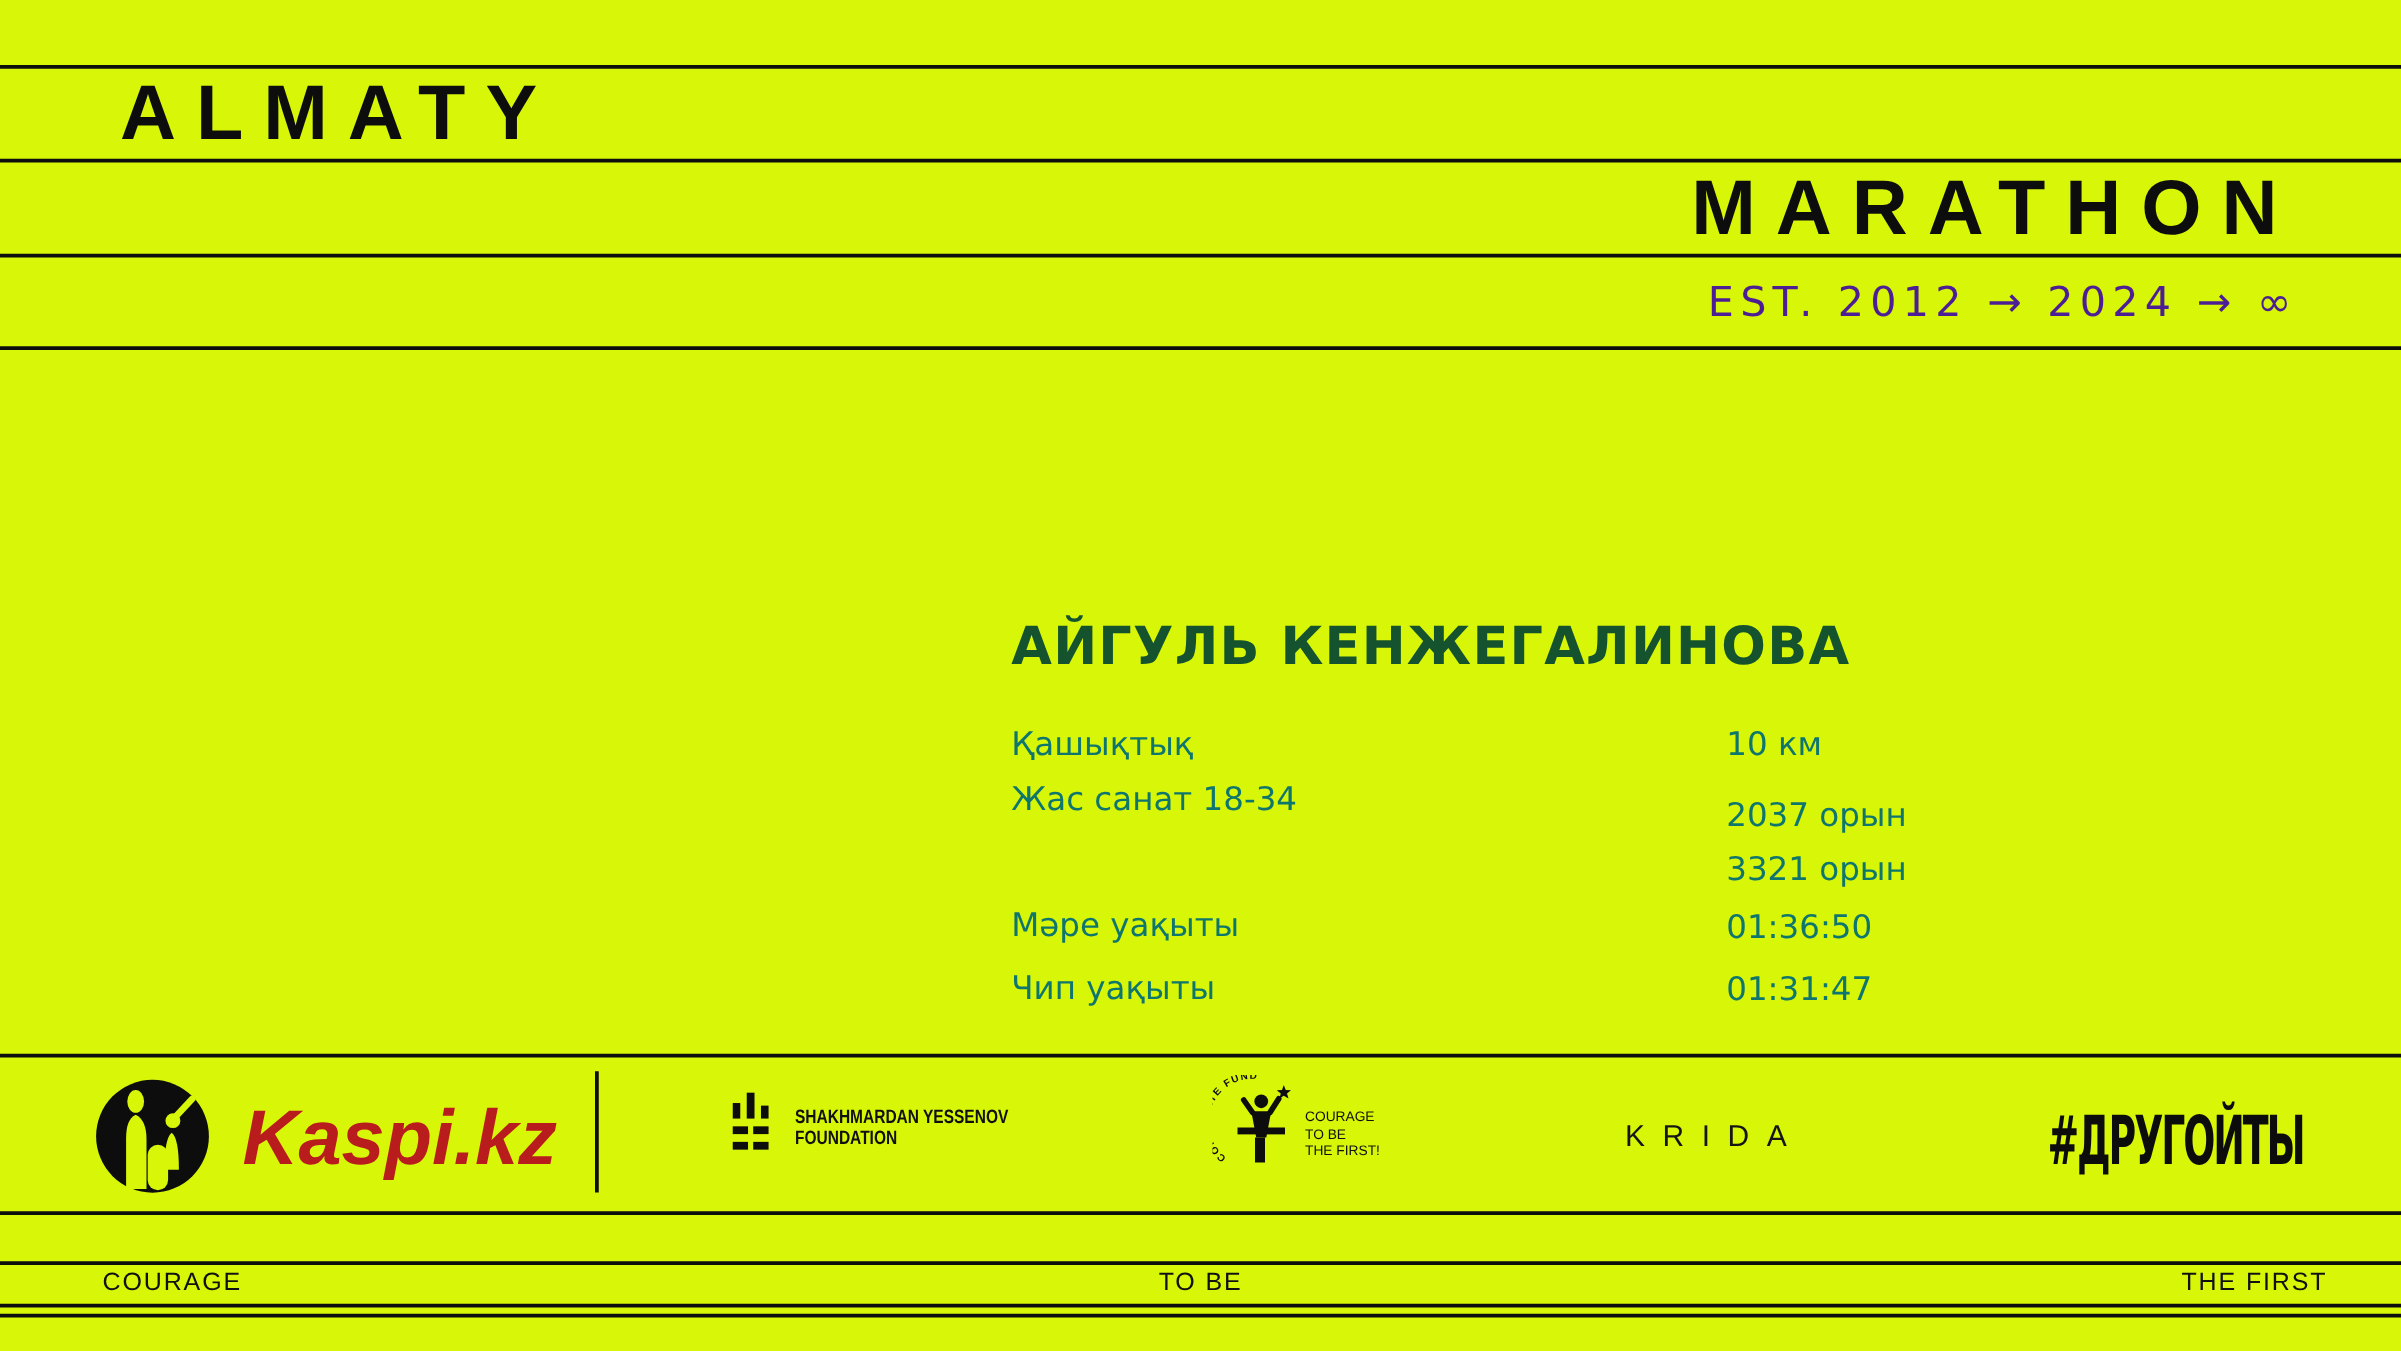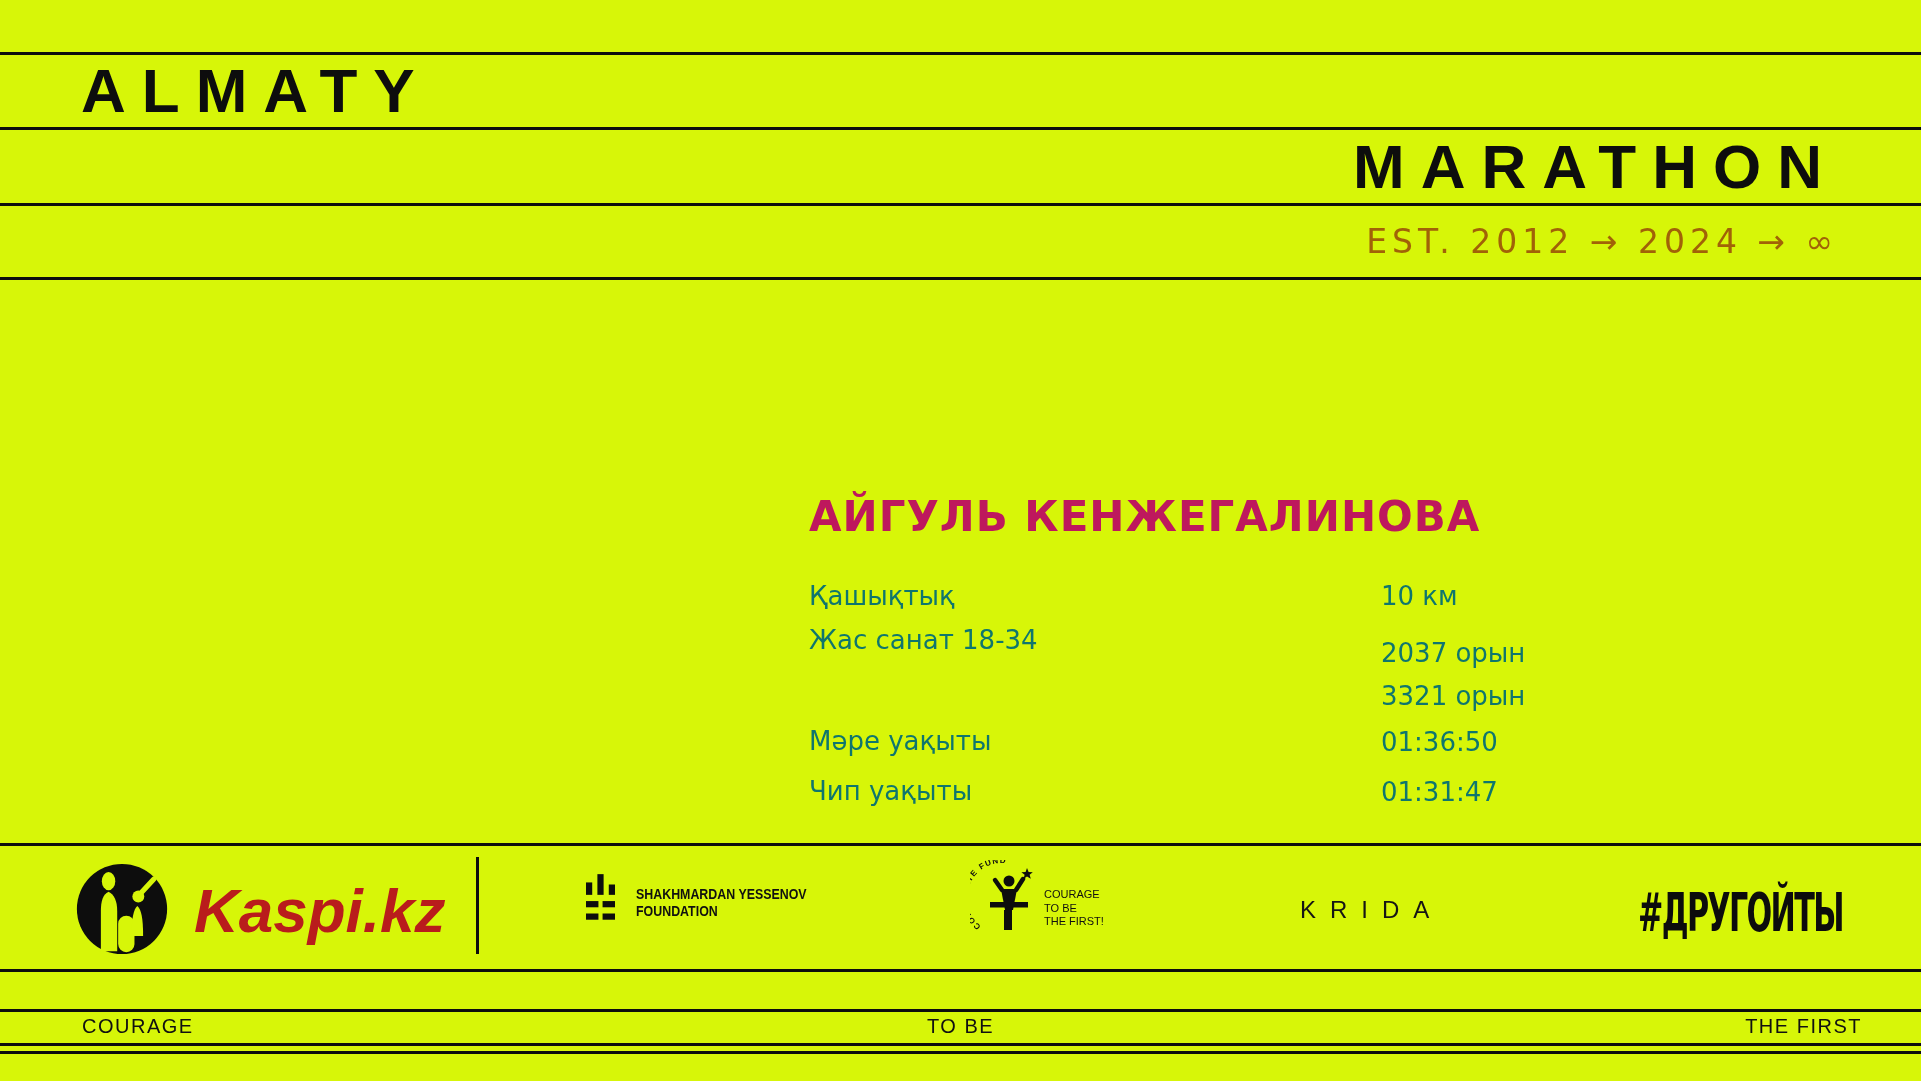--- a/index.html
+++ b/index.html
@@ -6,32 +6,32 @@
   #canvas{
     position:relative;width:1921px;height:1081px;overflow:hidden;
     background:#d7f608;color:#0d0d0d;
     font-family:"Liberation Sans",sans-serif;
   }
   .hline{position:absolute;left:0;width:1921px;height:3px;background:#0d0d0d;}
   .vline{position:absolute;width:3px;background:#0d0d0d;}
   .abs{position:absolute;white-space:nowrap;}
 
   .brand{font-weight:700;letter-spacing:16px;font-size:62px;}
-  #almaty{left:81px;top:55px;height:52px;line-height:72px;}
+  #almaty{left:96px;top:55px;height:52px;line-height:72px;}
   #marathon{right:83px;top:130px;height:94px;line-height:73px;}
   #estline{right:83px;top:206px;height:71px;line-height:71px;
     font-family:"DejaVu Sans","Liberation Sans",sans-serif;
-    font-size:33px;letter-spacing:5px;font-weight:400;color:#a16207;}
+    font-size:33px;letter-spacing:5px;font-weight:400;color:#4c1d95;}
 
   #cert-title{right:75px;top:318px;font-size:100px;line-height:98px;
     font-weight:400;letter-spacing:5px;color:#101010;}
 
   .cyr{font-family:"DejaVu Sans","Liberation Sans",sans-serif;}
   #recipient{left:809px;top:492px;font-size:42px;font-weight:700;
-    letter-spacing:1px;color:#be185d;}
+    letter-spacing:1px;color:#14532d;}
 
   .rlabel,.rvalue{font-size:26px;line-height:35px;color:#0f766e;}
   .rlabel{left:809px;}
   .rvalue{left:1381px;}
 
   
   #kaspi-logo{left:74px;top:861px;}
   #kaspi-text{left:194px;top:884px;font-size:62px;line-height:53px;font-weight:700;color:#b91c1c;font-style:italic;}
   #footer-divider{left:476px;top:857px;height:97px;}
   #yessenov-icon{left:586px;top:872px;}

